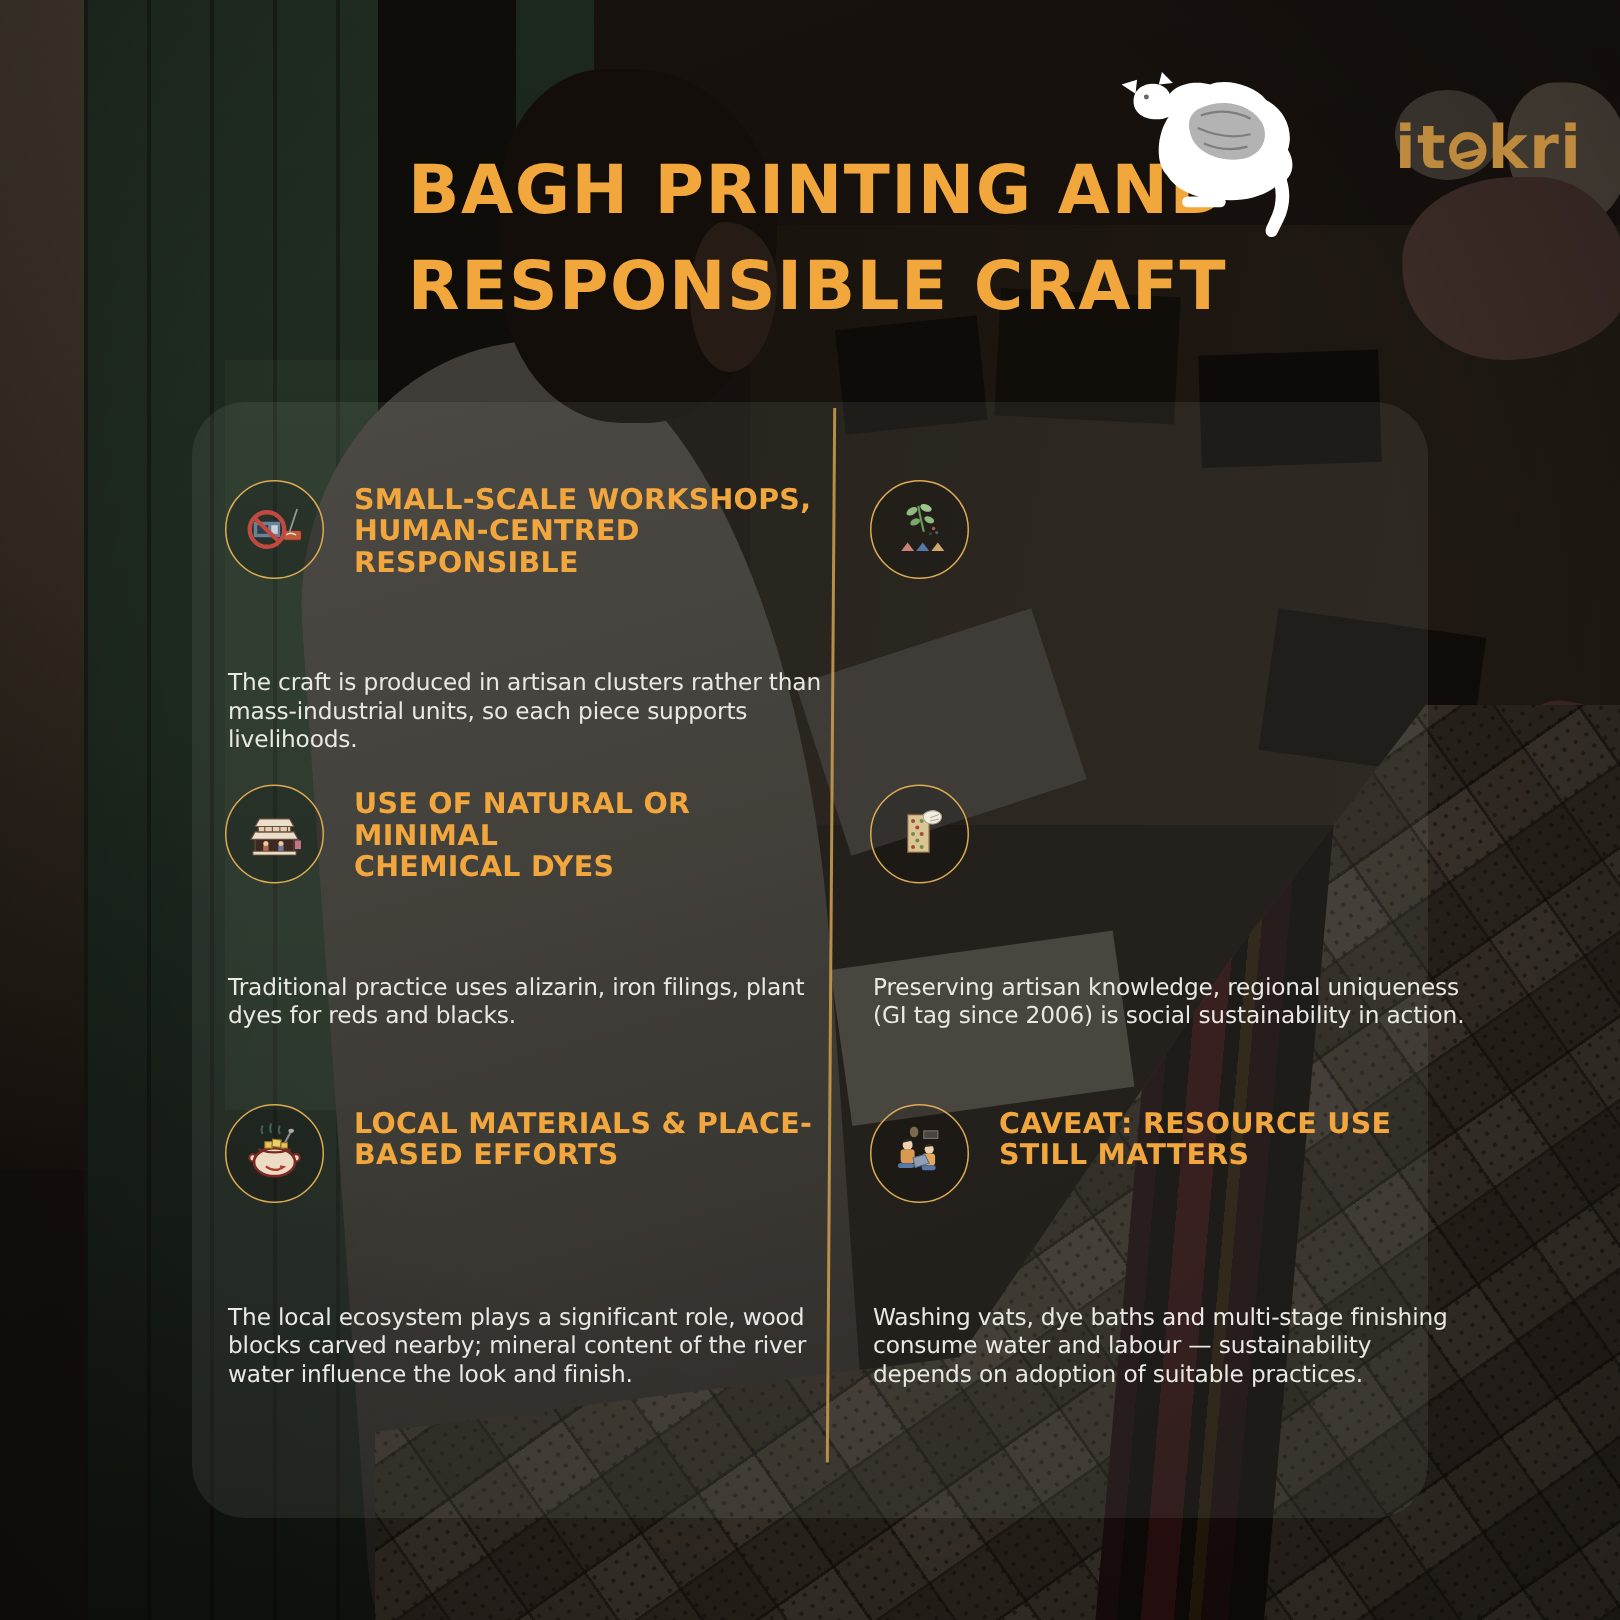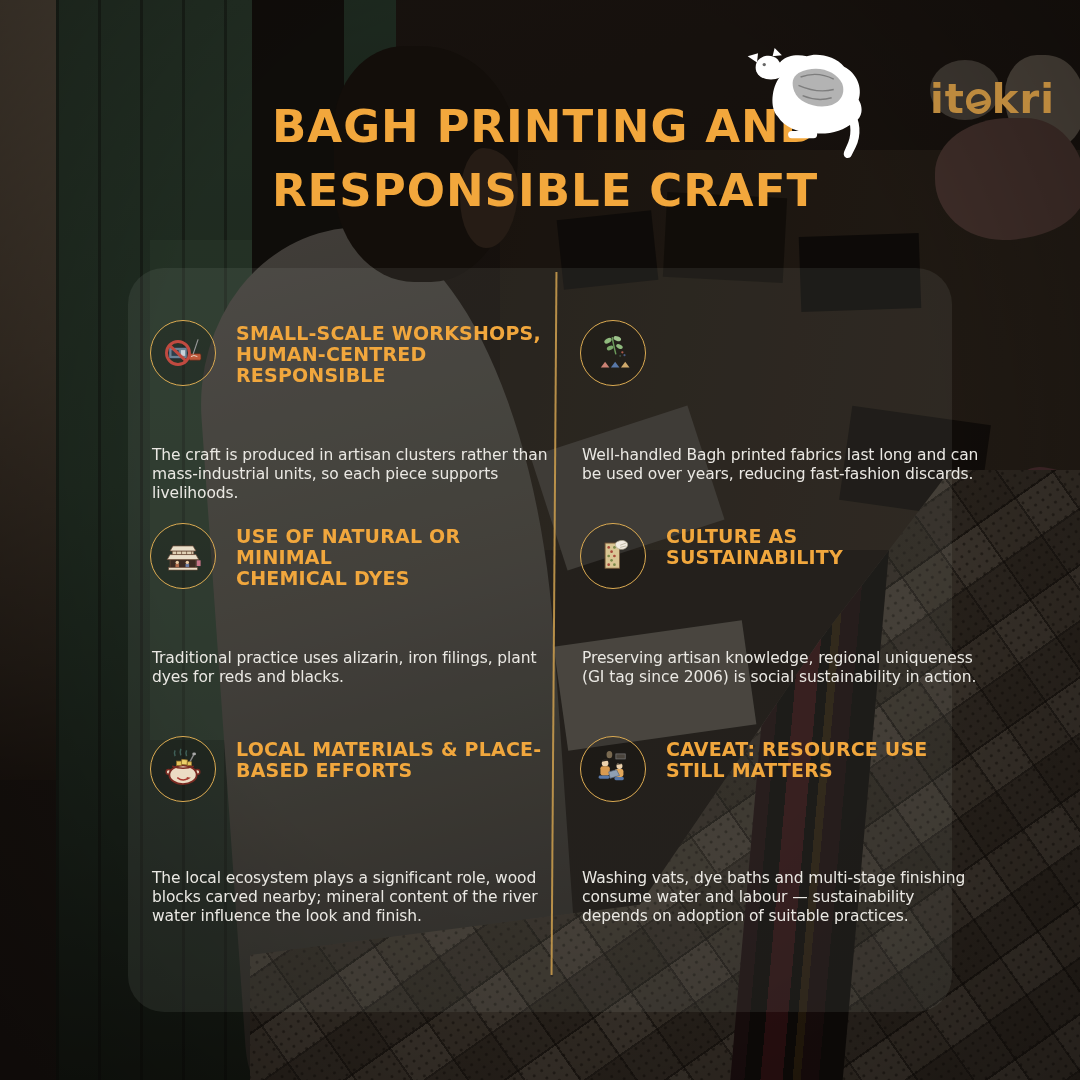--- a/index.html
+++ b/index.html
@@ -181,21 +181,20 @@
           <ellipse cx="41" cy="23" rx="4.8" ry="2.9" fill="#8fba7d" transform="rotate(25 41 23)"></ellipse>
           <circle cx="45" cy="31" r="1.6" fill="#b05a4a"></circle>
           <circle cx="48" cy="35" r="1.5" fill="#4a5a80"></circle>
           <circle cx="42" cy="36" r="1.4" fill="#3a4a3a"></circle>
           <path d="M15 52 L21 44 L27 52 Z" fill="#cb8274"></path>
           <path d="M29 52 L35 44 L41 52 Z" fill="#5878a8"></path>
           <path d="M43 52 L49 44 L55 52 Z" fill="#cfa96b"></path>
         </svg>
       </div>
     </div>
-    <div class="section-body">Well-handled Bagh printed fabrics last long and can be used over years, reducing fast-fashion discards.</div>
   </div>
 
   <div class="cell c3">
     <div class="cell-head">
       <div class="icon-circle">
         <svg width="46" height="46" viewBox="0 0 64 64">
           <rect x="14" y="37" width="36" height="12" fill="#3c2a22" stroke="#6a4a38"></rect>
           <circle cx="24" cy="41" r="2.4" fill="#e8c8a0"></circle>
           <rect x="21.5" y="43" width="5" height="5" fill="#b06a4a"></rect>
           <circle cx="38" cy="41" r="2.4" fill="#e8c8a0"></circle>
@@ -227,22 +226,20 @@
           <circle cx="30" cy="26" r="1.9" fill="#a84a3a"></circle>
             <circle cx="26" cy="32" r="1.9" fill="#7a8a4a"></circle>
           <circle cx="34" cy="32" r="1.9" fill="#a84a3a"></circle>
             <circle cx="30" cy="38" r="1.9" fill="#7a8a4a"></circle>
           <circle cx="26" cy="44" r="1.9" fill="#a84a3a"></circle>
             <circle cx="34" cy="44" r="1.9" fill="#7a8a4a"></circle>
           <path d="M38 12 C46 8 54 12 52 18 C50 23 42 24 38 21 C35 18 34 14 38 12 Z" fill="#f2ece2" stroke="#b0a890"></path>
           <path d="M42 20 l8 -2 M42 17 l8 -3" stroke="#b0a890" stroke-width="1" fill="none"></path>
         </svg>
       </div>
-      <div class="section-heading">CULTURE AS
-SUSTAINABILITY</div>
     </div>
     <div class="section-body">Preserving artisan knowledge, regional uniqueness (GI tag since 2006) is social sustainability in action.</div>
   </div>
 
   <div class="cell c5">
     <div class="cell-head">
       <div class="icon-circle">
         <svg width="46" height="46" viewBox="0 0 64 64">
           <path d="M21 6 q-2 4 0 8 M29 4 q-2 5 0 9 M37 6 q-2 4 0 8" stroke="#3f5f58" stroke-width="2" fill="none"></path>
           <line x1="47" y1="12" x2="40" y2="25" stroke="#8a8a8a" stroke-width="2"></line>

